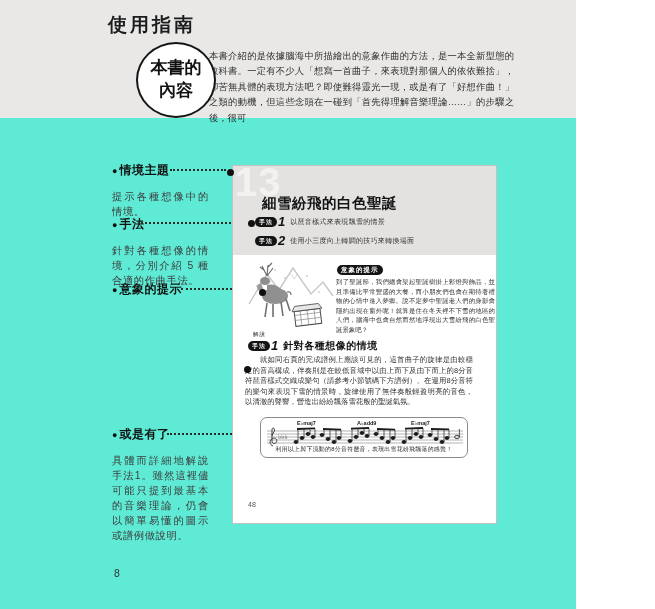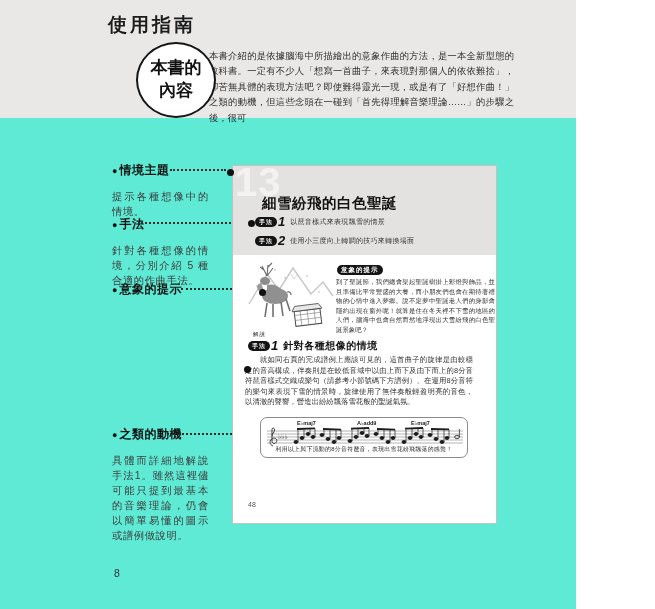--- a/index.html
+++ b/index.html
@@ -109,21 +109,21 @@
   </div>
   <div class="sb-item" id="sb3">
     <div class="sb-head">
       <span class="sb-bullet">●</span>
       <span class="sb-label">意象的提示</span>
     </div>
   </div>
   <div class="sb-item" id="sb4">
     <div class="sb-head">
       <span class="sb-bullet">●</span>
-      <span class="sb-label">之類的動機</span>
+      <span class="sb-label">或是有了</span>
     </div>
     <div class="sb-body">具體而詳細地解說手法1。雖然這裡儘可能只提到最基本的音樂理論，仍會以簡單易懂的圖示或譜例做說明。</div>
   </div>
 
   <div class="leader-h" id="lh1"></div>
   <div class="leader-h" id="lh2"></div>
   <div class="leader-h" id="lh3"></div>
   <div class="leader-h" id="lh4"></div>
   <div class="leader-v" id="lv4"></div>
   <div class="lead-dot" id="ld1"></div>

